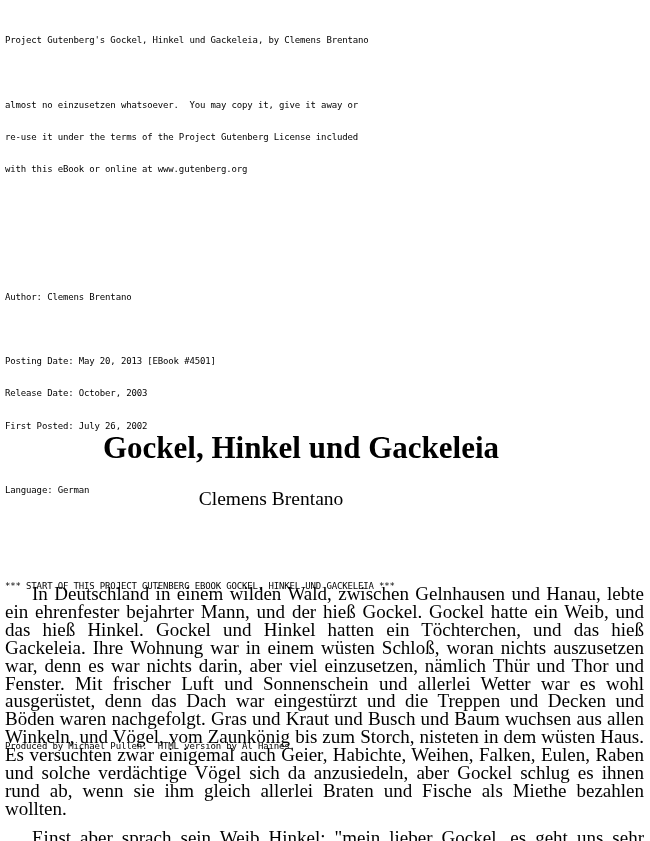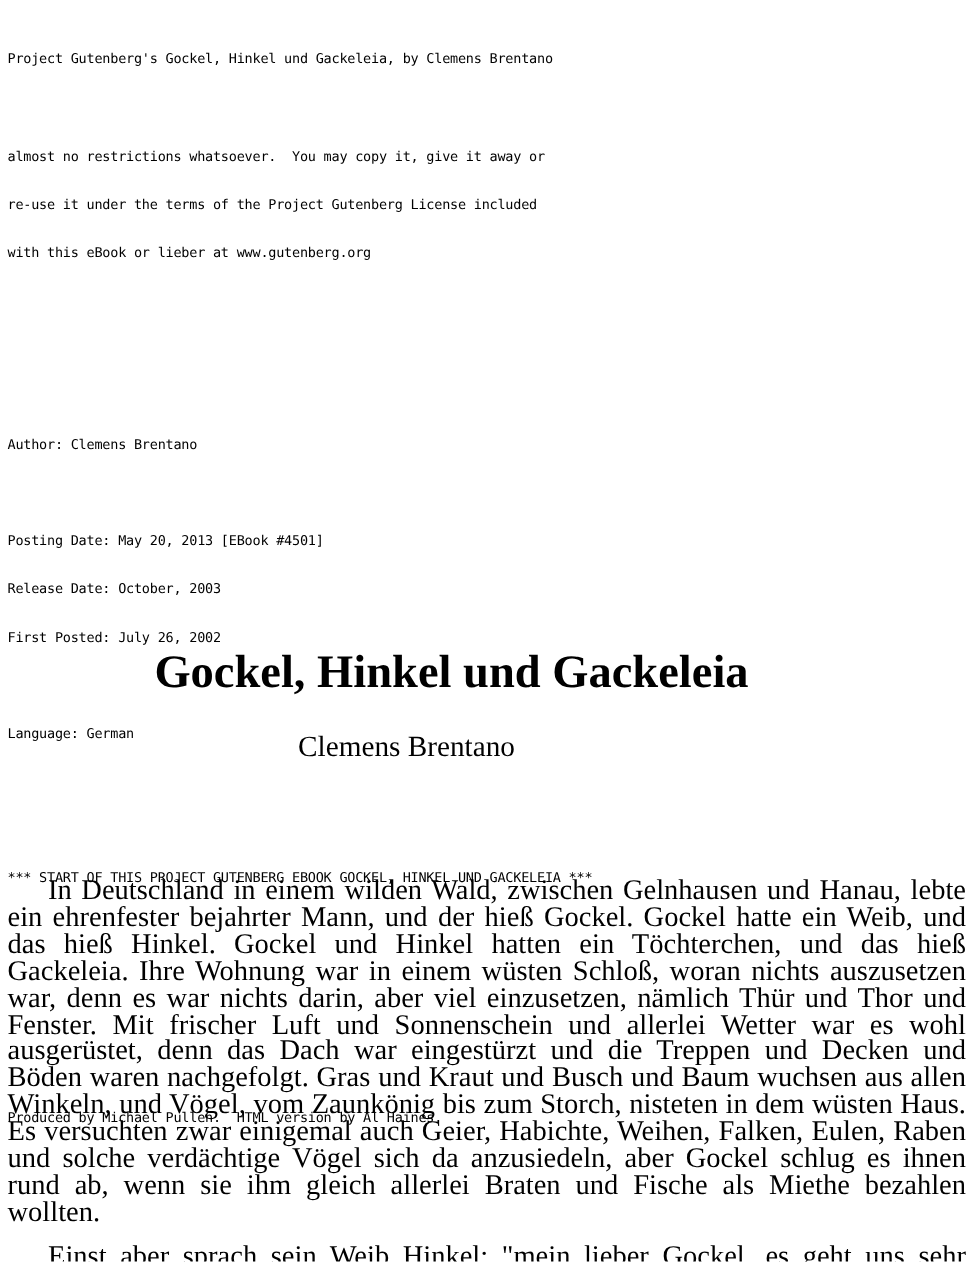--- a/index.html
+++ b/index.html
@@ -66,23 +66,23 @@
     text-indent: 27px;
     text-align: justify;
   }
 </style>
 </head>
 <body>
 
 <div class="pre">
   <span class="line">Project Gutenberg's Gockel, Hinkel und Gackeleia, by Clemens Brentano</span>
   <span class="blank"></span>
-  <span class="line">almost no restrictions whatsoever.  You may copy it, give it away or</span>
+  <span class="line">almost no einzusetzen whatsoever.  You may copy it, give it away or</span>
   <span class="line">re-use it under the terms of the Project Gutenberg License included</span>
-  <span class="line">with this eBook or lieber at www.gutenberg.org</span>
+  <span class="line">with this eBook or online at www.gutenberg.org</span>
   <span class="blank"></span>
   <span class="blank"></span>
   <span class="blank"></span>
   <span class="line">Author: Clemens Brentano</span>
   <span class="blank"></span>
   <span class="line">Posting Date: May 20, 2013 [EBook #4501]</span>
   <span class="line">Release Date: October, 2003</span>
   <span class="line">First Posted: July 26, 2002</span>
   <span class="blank"></span>
   <span class="line">Language: German</span>

